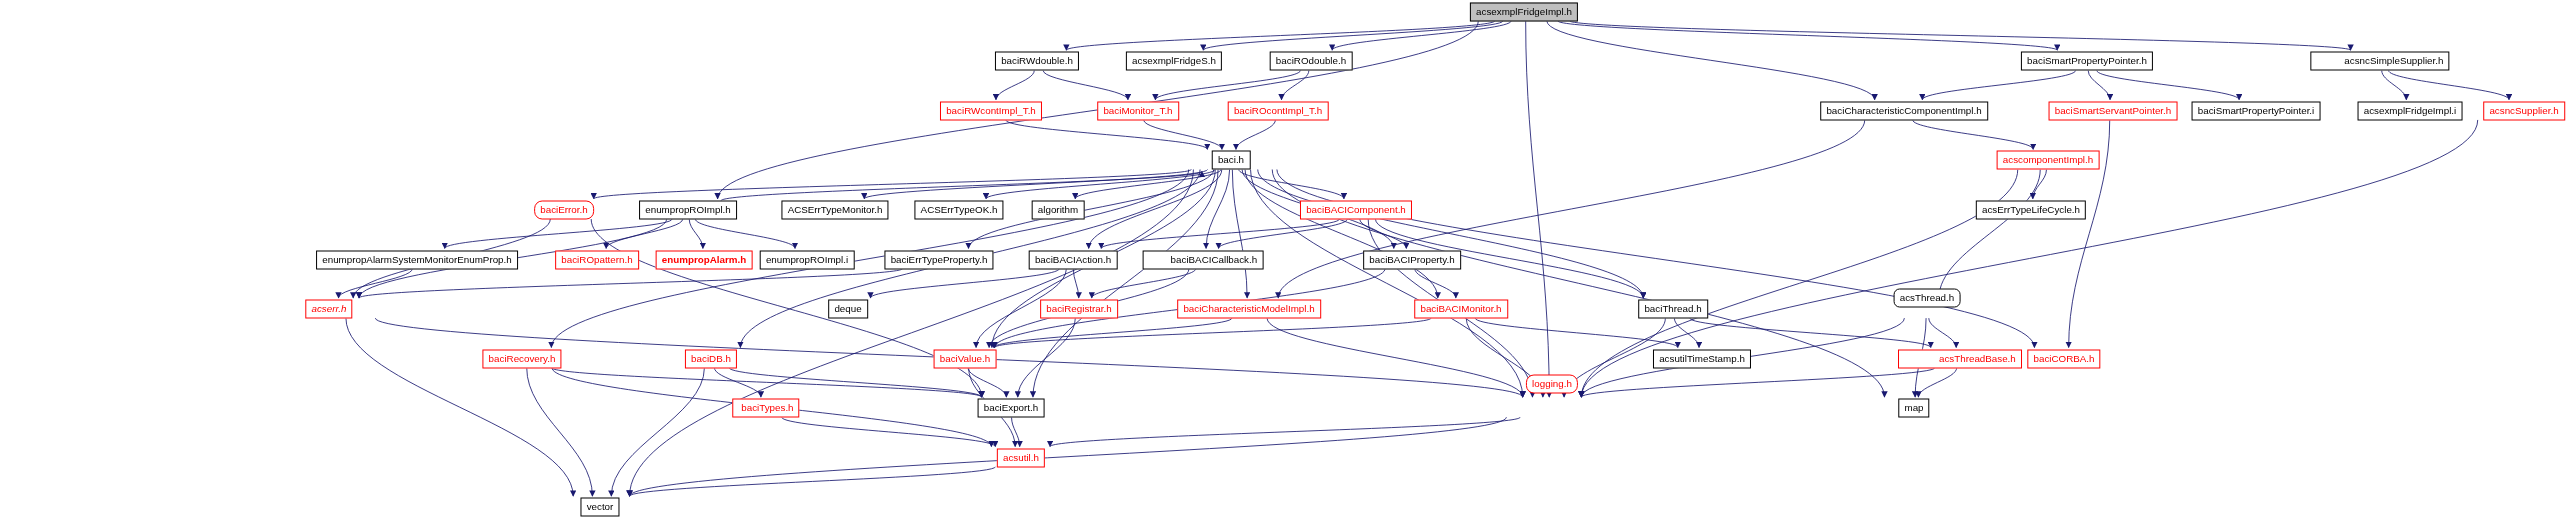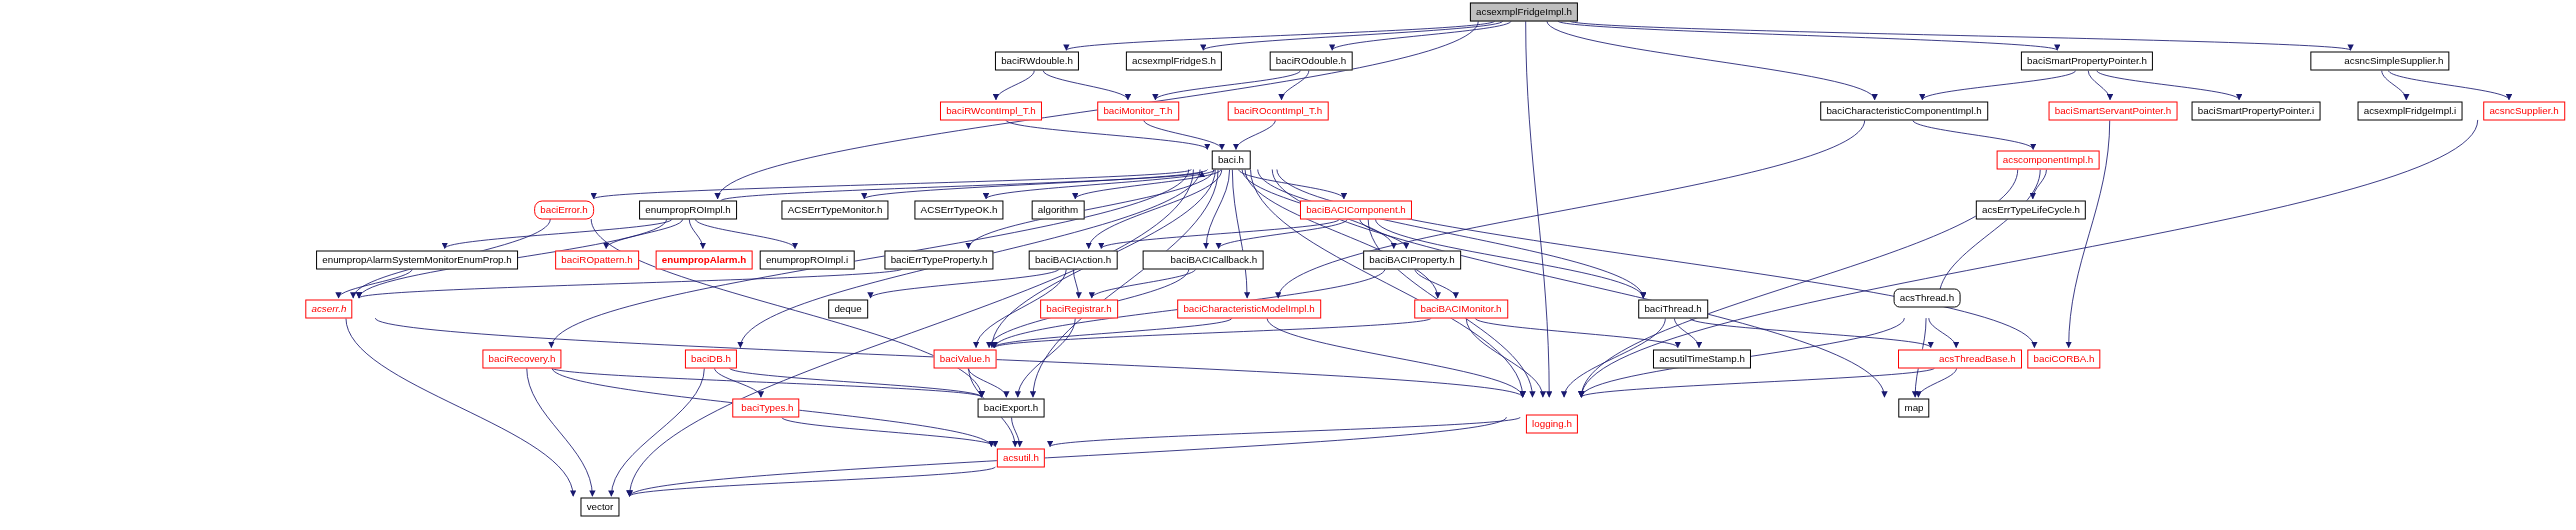--- a/index.html
+++ b/index.html
@@ -197,19 +197,19 @@
       <div class="node" style="left: 1673px; top: 309px;">baciThread.h</div>
       <div class="node" style="left: 1927px; top: 298px; border-radius: 6px;">acsThread.h</div>
       <div class="node truncated" style="left: 522px; top: 359px;">baciRecovery.h</div>
       <div class="node truncated" style="left: 711px; top: 359px;">baciDB.h</div>
       <div class="node truncated" style="left: 965px; top: 359px;">baciValue.h</div>
       <div class="node" style="left: 1702px; top: 359px;">acsutilTimeStamp.h</div>
       <div class="node truncated" style="left: 1960px; top: 359px; padding-left: 40px;">acsThreadBase.h</div>
       <div class="node truncated" style="left: 2064px; top: 359px;">baciCORBA.h</div>
       <div class="node truncated" style="left: 766px; top: 408px; padding-left: 8px;">baciTypes.h</div>
       <div class="node" style="left: 1011px; top: 408px;">baciExport.h</div>
-      <div class="node truncated" style="left: 1552px; top: 424px;">logging.h</div>
+      <div class="node truncated" style="left: 1552px; top: 384px; border-radius: 8px;">logging.h</div>
       <div class="node" style="left: 1914px; top: 408px;">map</div>
       <div class="node truncated" style="left: 1021px; top: 458px;">acsutil.h</div>
       <div class="node" style="left: 600px; top: 507px;">vector</div>
     </div>
 </div>
 
 
 </body></html>

